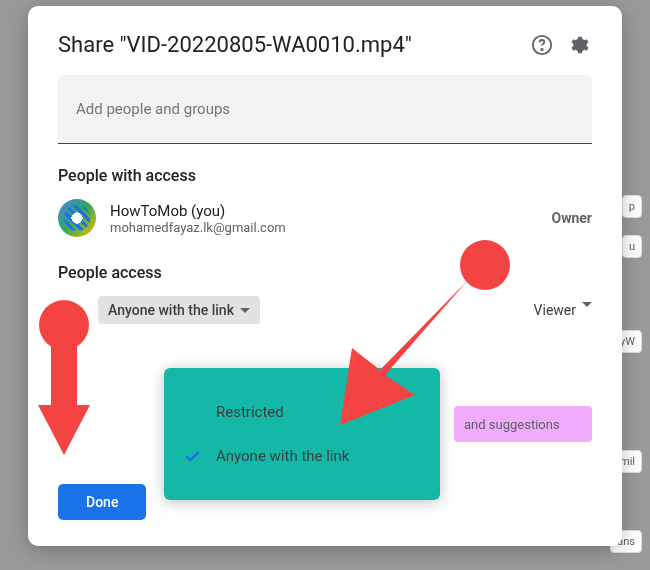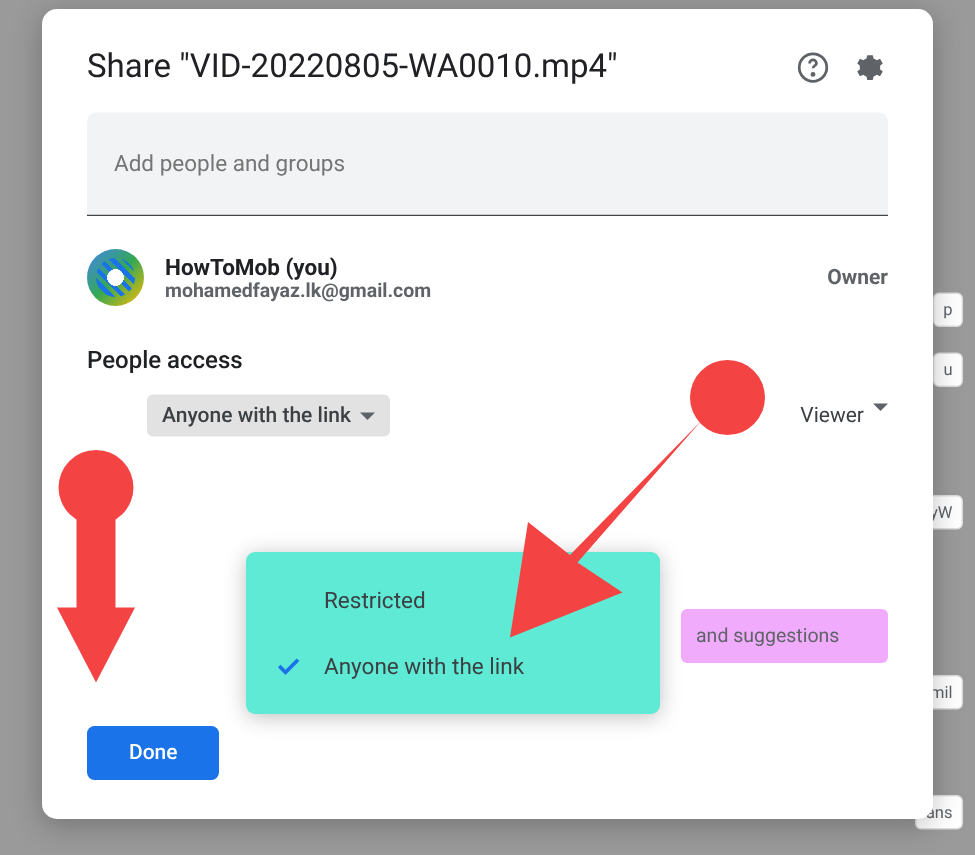--- a/index.html
+++ b/index.html
@@ -38,45 +38,45 @@
       color: #5f6368;
       margin-bottom: 22px;
     }
     
     .section-title { font-size: 16px; color: #202124; font-weight: 500; margin-bottom: 14px; }
     
     .person-row { display: flex; align-items: center; justify-content: space-between; margin-bottom: 26px; }
     .person-left { display: flex; align-items: center; gap: 14px; }
     .avatar { width: 38px; height: 38px; border-radius: 50%; background: linear-gradient(135deg, #4285f4 0%, #34a853 50%, #fbbc04 100%); position: relative; }
     .avatar::after { content: ''; position: absolute; inset: 6px; background: radial-gradient(circle, #fff 30%, transparent 31%), repeating-linear-gradient(45deg, #1a73e8 0 3px, transparent 3px 6px); border-radius: 50%; }
-    .person-info .name { font-size: 15px; font-weight: 700; color: #202124; }
-    .person-info .email { font-size: 13px; color: #5f6368; font-weight: bold; }
+    .person-info .name { font-size: 15px; font-weight: 400; color: #202124; }
+    .person-info .email { font-size: 13px; color: #5f6368; }
     .role-label { font-size: 14px; color: #5f6368; font-weight: bold; }
     
     .general-row { display: flex; align-items: center; justify-content: space-between; margin-top: 6px; }
     .access-dropdown-btn {
       display: inline-flex; align-items: center; gap: 6px;
       background: #e2e2e2; border: none; border-radius: 4px;
       padding: 6px 10px; font-size: 14px; color: #3c4043; cursor: pointer;
       margin-left: 40px;
       font-weight: 500;
     }
     .caret { width: 0; height: 0; border-left: 5px solid transparent; border-right: 5px solid transparent; border-top: 5px solid #5f6368; }
     
     .role-dropdown { display: flex; gap: 6px; font-size: 14px; color: #3c4043; cursor: pointer; }
     
     .dropdown-menu {
       position: absolute;
       top: 362px;
       left: 136px;
       width: 276px;
-      background: #5eead4;
+      background: #14b8a6;
       border-radius: 6px;
       box-shadow: 0 2px 14px rgba(0,0,0,0.25);
-      padding: 10px 0;
+      padding: 22px 0;
       z-index: 10;
     }
     .dropdown-item {
       display: flex; align-items: center; gap: 14px;
       padding: 12px 18px; font-size: 15px; color: #3c4043; cursor: pointer;
     }
     .dropdown-item.selected { color: #3c4043; }
     .check { width: 20px; color: #1a73e8; visibility: hidden; display: flex; align-items: center; }
     .dropdown-item.selected .check { visibility: visible; }
     
@@ -146,20 +146,21 @@
       <span class="icon-btn">
         <svg width="22" height="22" viewBox="0 0 24 24" fill="#5f6368">
             <path d="M12 15.5a3.5 3.5 0 100-7 3.5 3.5 0 000 7zm7.4-3.5c0-.5 0-.9-.1-1.3l2-1.6-2-3.4-2.4 1c-.7-.5-1.4-1-2.3-1.2L14 3h-4l-.6 2.5c-.9.3-1.6.7-2.3 1.2l-2.4-1-2 3.4 2 1.6c-.1.4-.1.8-.1 1.3s0 .9.1 1.3l-2 1.6 2 3.4 2.4-1c.7.5 1.4 1 2.3 1.2L10 21h4l.6-2.5c.9-.3 1.6-.7 2.3-1.2l2.4 1 2-3.4-2-1.6c.1-.4.1-.8.1-1.3z"></path>
           </svg>
       </span>
     </div>
   </div>
 
   <input class="input-field" placeholder="Add people and groups" style="">
 
+  <div class="section-title">People with access</div>
 
   <div class="person-row">
     <div class="person-left">
       <div class="avatar"></div>
       <div class="person-info">
         <div class="name">HowToMob (you)</div>
         <div class="email">mohamedfayaz.lk@gmail.com</div>
       </div>
     </div>
     <div class="role-label">Owner</div>

